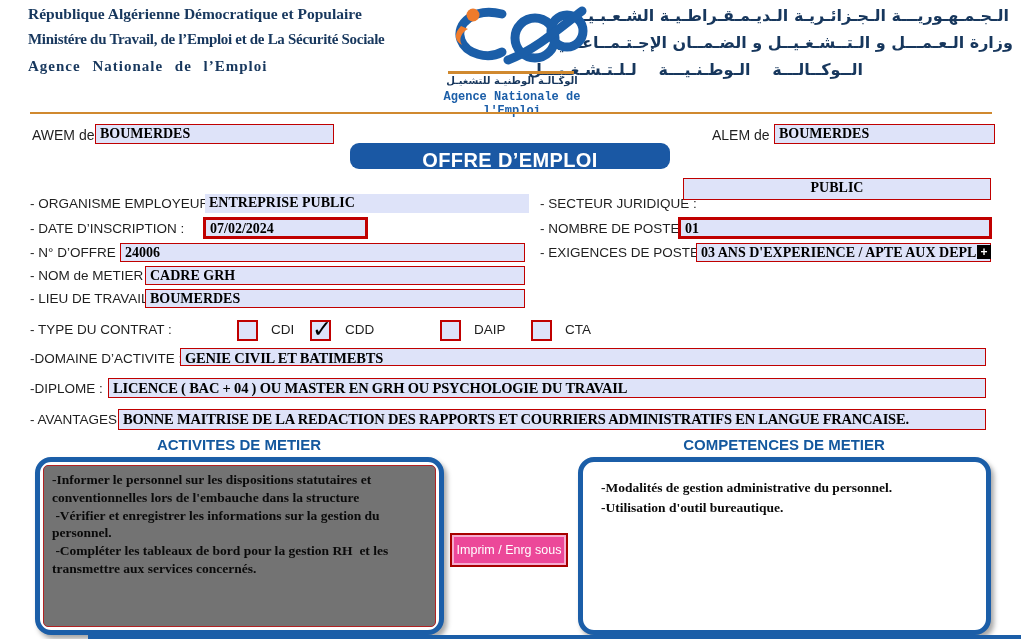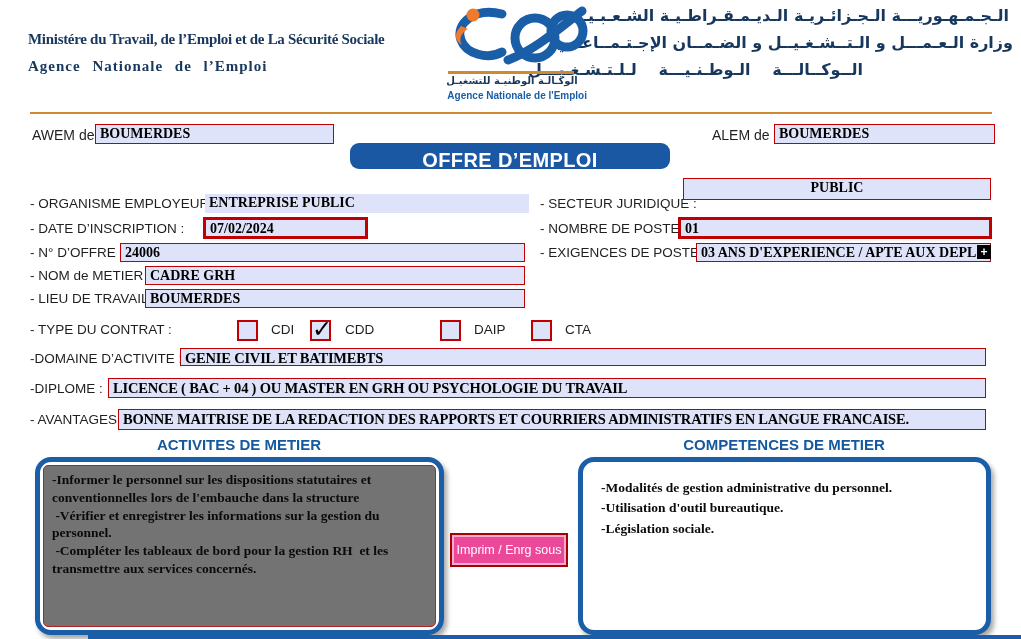--- a/index.html
+++ b/index.html
@@ -3,21 +3,21 @@
 <meta charset="utf-8">
 <style>
   html,body{margin:0;padding:0;background:#fff;}
   .page{position:relative;width:1021px;height:639px;background:#ffffff;
         font-family:"Liberation Sans",sans-serif;overflow:hidden;}
   .abs{position:absolute;}
   
   .hdr-fr{color:#17375D;font-family:"Liberation Serif",serif;font-weight:bold;white-space:nowrap;}
   .hdr-ar{color:#17375D;font-family:"DejaVu Sans",sans-serif;font-weight:bold;direction:rtl;white-space:nowrap;}
   .logo-ar{color:#17375D;font-family:"DejaVu Sans",sans-serif;font-weight:bold;font-size:10px;text-align:center;}
-  .logo-fr{color:#1B5EA8;font-weight:bold;font-size:10px;text-align:right;font-family:Liberation Sans, sans-serif;}
+  .logo-fr{color:#1B5EA8;font-weight:bold;font-size:12px;text-align:center;font-family:Liberation Mono, monospace;}
   .orange-rule{background:#D0892F;}
   
   .lbl{font-size:13.5px;color:#1f1f1f;white-space:nowrap;}
   .field{background:#DEE3F9;box-sizing:border-box;}
   .thin{border:1px solid #C00000;}
   .thick{border:3px solid #C00000;}
   .val{font-family:"Liberation Serif",serif;font-weight:bold;font-size:14px;color:#000;
        white-space:nowrap;padding:0 4px;overflow:hidden;line-height:17px;}
   .val-lg{font-size:14.5px;letter-spacing:-0.2px;line-height:18px;}
   .banner{background:#1A58A4;border-radius:9px;color:#fff;font-weight:bold;font-size:20px;
@@ -43,20 +43,21 @@
   
   .cursor-plus{width:14px;height:14px;background:#000;color:#fff;font-size:12px;line-height:14px;
                text-align:center;font-weight:bold;}
   .bottom-bar{background:#1B5EA8;}
 </style>
 </head>
 <body>
 
 <div class="page">
 
+  <div class="abs hdr-fr" style="left:28px;top:5px;font-size:15.5px;">République Algérienne Démocratique et Populaire</div>
   <div class="abs hdr-fr" style="left:28px;top:31px;font-size:15px;letter-spacing:-0.3px;">Ministére du Travail, de l’Emploi et de La Sécurité Sociale</div>
   <div class="abs hdr-fr" style="left:28px;top:58px;font-size:15px;word-spacing:7px;letter-spacing:1px;">Agence  Nationale  de  l’Emploi</div>
 
   <div class="abs hdr-ar" style="right:12px;top:6px;font-size:16px;">الـجـمـهـوريـــة الـجـزائـريـة الـديـمـقـراطـيـة الشـعـبـيـة</div>
   <div class="abs hdr-ar" style="right:8px;top:33px;font-size:16px;">وزارة الـعـمـــل و الـتــشـغـيــل و الضـمــان الإجـتـمــاعــي</div>
   <div class="abs hdr-ar" style="right:158px;top:60px;font-size:16px;word-spacing:16px;">الــوكــالـــة الـوطـنـيـــة لـلـتـشـغـيـــل</div>
 
   <div class="abs" style="left:437px;top:1px;width:172px;height:106px;">
     <svg class="abs" style="left:3px;top:1px;" width="166" height="66" viewBox="0 0 166 66">
       <g fill="none" stroke="#1B5EA8" stroke-width="9" stroke-linecap="round">
@@ -141,21 +142,20 @@
       <div>-Informer le personnel sur les dispositions statutaires et conventionnelles lors de l'embauche dans la structure</div>
       <div> -Vérifier et enregistrer les informations sur la gestion du personnel.</div>
       <div> -Compléter les tableaux de bord pour la gestion RH  et les transmettre aux services concernés.</div>
     </div>
   </div>
 
   <div class="abs bigbox" style="left:578px;top:457px;width:413px;height:178px;">
     <div class="abs boxtext2" style="left:18px;top:16px;right:10px;">
       <div>-Modalités de gestion administrative du personnel.</div>
       <div>-Utilisation d'outil bureautique.</div>
-      <div>-Législation sociale.</div>
     </div>
   </div>
 
   <div class="abs btn" style="left:450px;top:533px;width:118px;height:34px;">Imprim / Enrg sous</div>
 
   <div class="abs bottom-bar" style="left:88px;top:635px;width:933px;height:4px;"></div>
 
 </div>
 
 </body></html>

